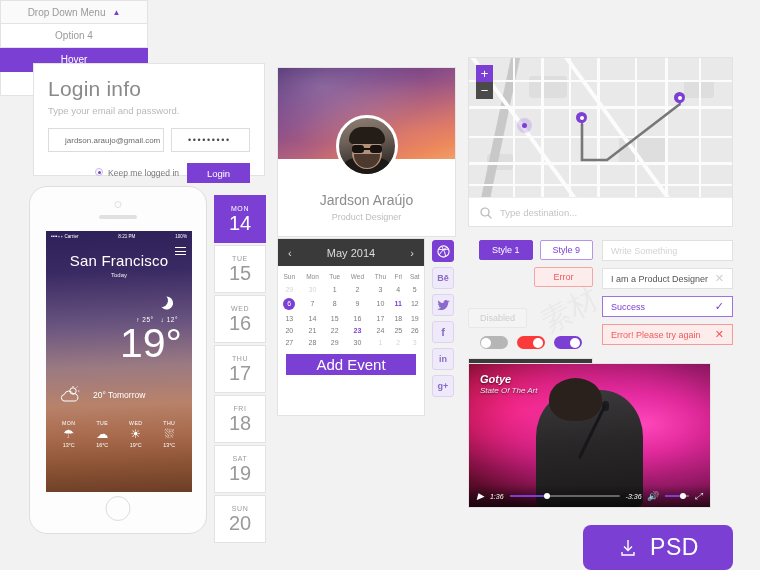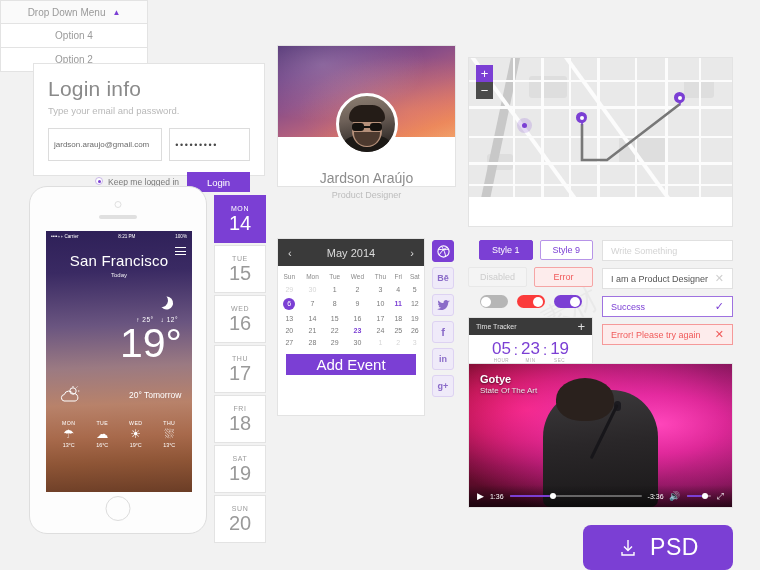--- a/index.html
+++ b/index.html
@@ -11,22 +11,22 @@
     position: relative; overflow: hidden;
     -webkit-font-smoothing: antialiased;
   }
   .card { background:#fff; border:1px solid #e3e3e3; position:absolute; }
 
   
   #login { left:33px; top:63px; width:232px; height:113px; padding:13px 14px 0 14px; }
   #login .title { font-size:21px; color:#8a8a8a; font-weight:400; letter-spacing:.2px; }
   #login .sub { font-size:9.5px; color:#b9b9b9; margin-top:4px; }
   #login .row1 { display:flex; gap:7px; margin-top:12px; }
-  .txtin { border:1px solid #dcdcdc; background:#fff; height:33px; font-size:8px;
-           color:#6b6b6b; padding:0 5px; display:flex; align-items:center; font-family:inherit; }
+  .txtin { border:1px solid #dcdcdc; background:#fff; height:24px; font-size:8px;
+           color:#6b6b6b; padding:0 16px; display:flex; align-items:center; font-family:inherit; }
   #login .email { width:116px; }
   #login .pass { width:82px; letter-spacing:1.6px; font-size:9px; color:#4a4a4a; }
   #login .row2 { display:flex; align-items:center; justify-content:flex-end; gap:8px; margin-top:11px; }
   #login .keep { font-size:8.5px; color:#777; display:flex; gap:5px; }
   .radio { width:8px; height:8px; border-radius:50%; border:1.5px solid #c9b6e8; background:#fff;
            position:relative; display:inline-block; }
   .radio::after { content:""; position:absolute; left:1.5px; top:1.5px; width:3px; height:3px;
                   border-radius:50%; background:#7b3fd4; }
   .btn-purple { background:#7b3fd4; color:#fff; border:none; font-family:inherit;
                 display:flex; align-items:center; justify-content:center; }
@@ -49,38 +49,38 @@
   #screen .city { text-align:center; color:#fff; font-size:15px; font-weight:300; margin-top:10px; letter-spacing:.2px; }
   #screen .today { text-align:center; color:#fff; font-size:6px; margin-top:3px; opacity:.92; }
   #screen .hamb { position:absolute; right:6px; top:16px; }
   #screen .hamb i { display:block; width:11px; height:1px; background:#fff; margin-bottom:2.5px; }
   #screen .bigwrap { position:relative; margin-top:14px; height:86px; }
   #screen .moon { position:absolute; right:24px; top:2px; width:13px; height:13px;
                   border-radius:50%; box-shadow:4px 4px 0 0 #fff; transform:rotate(-18deg); }
   #screen .hilo { position:absolute; right:14px; top:24px; color:#fff; font-size:6.5px; letter-spacing:.5px; }
   #screen .bigtemp { position:absolute; right:10px; top:31px; color:#fff; font-size:41px; font-weight:200; line-height:1; }
   #screen .tomorrow { display:flex; align-items:center; gap:7px; padding-left:14px; margin-top:8px; }
-  #screen .tomorrow .lbl { color:#fff; font-size:8.5px;margin-left:36px; }
+  #screen .tomorrow .lbl { color:#fff; font-size:8.5px; }
   #screen .fcast { display:flex; margin-top:16px; padding:0 6px; }
   #screen .fcast .col { flex:1; text-align:center; color:#fff; }
   #screen .fcast .d { font-size:5.2px; letter-spacing:.4px; }
   #screen .fcast .ic { font-size:12px; line-height:16px; }
   #screen .fcast .t { font-size:5.4px; }
 
   
   #daylist { position:absolute; left:214px; top:195px; width:52px; }
   .day { border:1px solid #e3e3e3; background:#fff; height:48px; margin-bottom:2px;
          display:flex; flex-direction:column; align-items:center; justify-content:center; }
   .day .dn { font-size:7px; color:#9a9a9a; letter-spacing:.6px; }
   .day .dd { font-size:20px; color:#9a9a9a; font-weight:300; line-height:22px; }
   .day.sel { background:#7b3fd4; border-color:#7b3fd4; }
   .day.sel .dn, .day.sel .dd { color:#fff; }
 
   
-  #profile { left:277px; top:45px; width:179px; height:142px; }
+  #profile { left:277px; top:67px; width:179px; height:170px; }
   #profile .cover { height:91px; position:relative;
     background:linear-gradient(160deg,#4a2a6e 0%,#6b3c82 22%,#8d4f87 42%,#b05f7e 60%,
                #d4726c 76%,#e8855c 88%,#f0a06a 100%); }
   #profile .cover::after{content:"";position:absolute;inset:0;
     background:radial-gradient(ellipse at 25% 20%, rgba(255,255,255,.22), transparent 55%),
                radial-gradient(ellipse at 75% 70%, rgba(255,150,90,.3), transparent 60%);}
   #profile .avatar { position:absolute; left:50%; top:47px; transform:translateX(-50%);
     width:62px; height:62px; border-radius:50%; border:3px solid #fff; overflow:hidden; z-index:2;
     background:linear-gradient(170deg,#8d7f72 0%,#6d6058 40%,#3b3430 75%,#23201e 100%); }
   #profile .avatar .face { position:absolute; left:50%; top:17px; transform:translateX(-50%);
@@ -153,21 +153,21 @@
   #map .searchbar { height:30px; border-top:1px solid #eee; display:flex; align-items:center;
                     gap:8px; padding:0 11px; background:#fff; }
   #map .searchbar .ph { font-size:9.5px; color:#c4c4c4; }
 
   
   #formblock { position:absolute; left:468px; top:240px; width:265px; }
   .sbtn { height:20px; display:flex; align-items:center; justify-content:center;
           font-size:9px; border-radius:2px; }
   .s1 { background:#7b3fd4; color:#fff; border:1px solid #7b3fd4; }
   .s2 { background:#fff; color:#7b3fd4; border:1px solid #b794e8; }
-  .sdis { background:#f4f4f4; color:#cdcdcd; border:1px solid #e8e8e8; }
+  .sdis { background:#f4f4f4; color:#cdcdcd; border:1px solid #e8e8e8;margin-top:41px; }
   .serr { background:#fdecec; color:#f05a5a; border:1px solid #f5a5a5; }
   .tog { width:28px; height:13px; border-radius:7px; position:relative; }
   .tog i { position:absolute; top:1.5px; width:10px; height:10px; border-radius:50%; background:#fff; }
   .tog.off { background:#b6b6b6; } .tog.off i { left:1.5px; }
   .tog.red { background:#fb3b3b; } .tog.red i { right:1.5px; }
   .tog.pur { background:#7b3fd4; } .tog.pur i { right:1.5px; }
   #tracker { margin-top:9px; width:125px; border:1px solid #e3e3e3; background:#fff; }
   #tracker .tt { background:#3a3a3a; height:17px; display:flex; align-items:center;
                  justify-content:space-between; padding:0 7px; color:#e0e0e0; font-size:7px; }
   #tracker .tt .plus { font-size:13px; line-height:13px; }
@@ -178,21 +178,21 @@
   #tracker .lab { font-size:4.6px; color:#b0b0b0; letter-spacing:.5px; }
   #tracker .colon { font-size:15px; color:#7b3fd4; font-weight:300; line-height:19px; }
   .field { height:21px; border:1px solid #e0e0e0; background:#fff; display:flex;
            align-items:center; justify-content:space-between; padding:0 8px; font-size:9px; }
   .field .ph { color:#d3d3d3; }
   .field .val { color:#555; }
   .field.succ { border:1.5px solid #9f72e0; color:#7b3fd4; }
   .field.errf { border:1.5px solid #f59999; background:#fdecec; color:#f05a5a; }
 
   
-  #video { left:468px; top:363px; width:265px; height:145px; overflow:hidden; border:1px solid #e3e3e3; }
+  #video { left:468px; top:363px; width:243px; height:145px; overflow:hidden; border:1px solid #e3e3e3;font-style:italic; }
   #video .frame { position:relative; width:100%; height:100%;
     background:radial-gradient(ellipse at 22% 32%, #e8174a 0%, #b3103a 22%, #6b0a28 42%, #2a0610 70%),
                radial-gradient(ellipse at 72% 42%, #ff3fb0 0%, #d4228f 25%, #7a1258 55%, #1a0410 85%);
     background-blend-mode:screen; }
   #video .figure { position:absolute; left:28%; bottom:0; width:44%; height:82%;
     background:linear-gradient(175deg,#3c3a3c 0%,#2a2729 45%,#1a1819 100%);
     border-radius:40% 40% 6% 6%; }
   #video .head { position:absolute; left:33%; top:10%; width:22%; height:30%;
     border-radius:50% 50% 44% 44%; background:#2a211d; }
   #video .mic { position:absolute; left:56%; top:28%; width:3px; height:42%;
@@ -424,20 +424,21 @@
   </table>
   <div class="btn-purple addev">Add Event</div>
 </div>
 
 <div id="dropdown">
   <div class="dtop">
     <span>Drop Down Menu</span>
     <span class="car">▲</span>
   </div>
   <div class="dopt">Option 4</div>
+  <div class="dopt hover">Hover</div>
   <div class="dopt">Option 2</div>
 </div>
 
 <div id="social">
   <div class="soc active">
     <svg width="13" height="13" viewBox="0 0 13 13">
         <circle cx="6.5" cy="6.5" r="5.6" fill="none" stroke="#fff" stroke-width="1.1"></circle>
         <path d="M1.4 4.2 C5 4.8 9 5 11.8 4" fill="none" stroke="#fff" stroke-width="1"></path>
         <path d="M2.2 9.8 C5 5.6 8 3 10.6 2.3" fill="none" stroke="#fff" stroke-width="1"></path>
         <path d="M4.6 1.4 C7 4.6 8.4 8.6 8.6 11.8" fill="none" stroke="#fff" stroke-width="1"></path>
@@ -487,20 +488,27 @@
       </div>
     <div class="pin" style="left:205px; top:34px;">
         <div class="h"></div>
         <div class="tail"></div>
       </div>
     <div class="zoom">
       <div class="zin">+</div>
       <div class="zout">−</div>
     </div>
   </div>
+  <div class="searchbar">
+    <svg width="12" height="12" viewBox="0 0 12 12">
+      <circle cx="5" cy="5" r="4" fill="none" stroke="#b5b5b5" stroke-width="1.2"></circle>
+      <line x1="8" y1="8" x2="11.4" y2="11.4" stroke="#b5b5b5" stroke-width="1.2"></line>
+    </svg>
+    <span class="ph">Type destination...</span>
+  </div>
 </div>
 
 <div id="formblock">
   <div style="display:flex; gap:9px;">
     <div style="width:125px;">
       <div style="display:flex; gap:7px;padding-left:11px;">
         <div class="sbtn s1" style="width:59px">Style 1</div>
         <div class="sbtn s2" style="width:59px">Style 9</div>
       </div>
       <div style="display:flex; gap:7px; margin-top:7px;">

